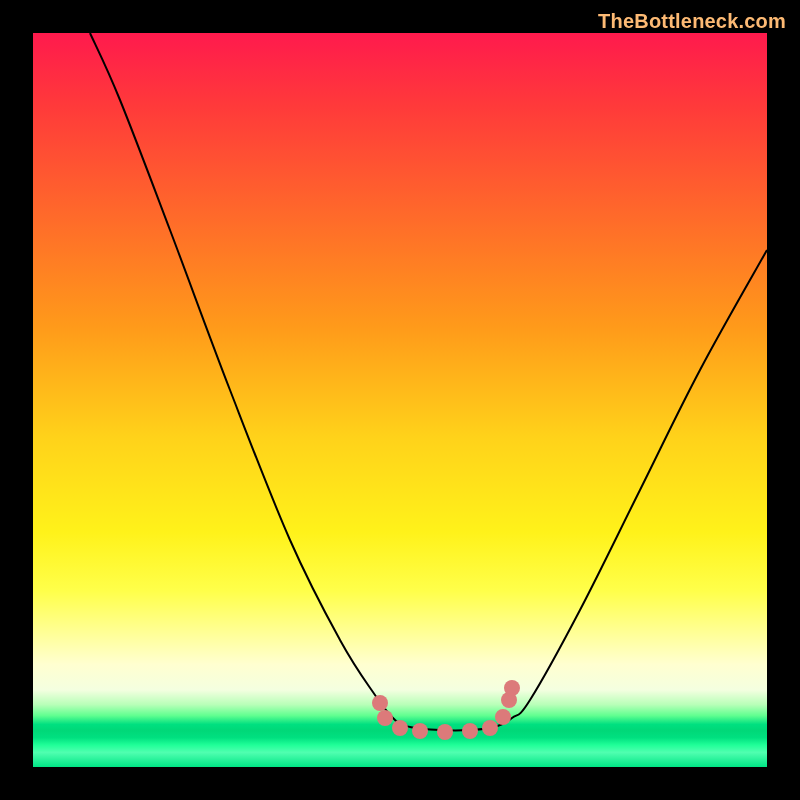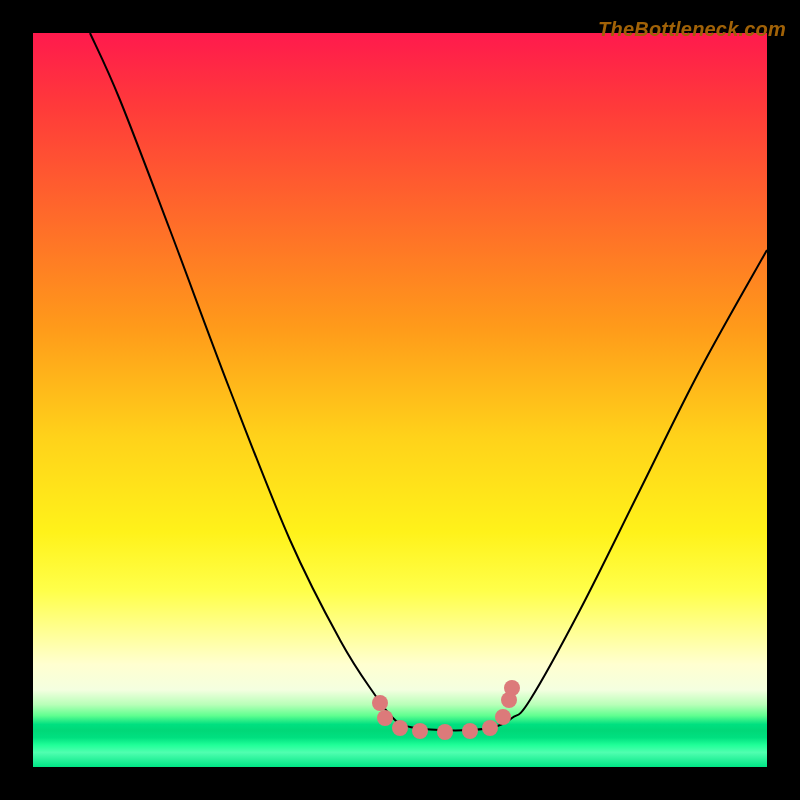--- a/index.html
+++ b/index.html
@@ -39,28 +39,27 @@
       #60ff90 93%,
       #00e080 94.2%,
       #00d878 95%,
       #00e080 96%,
       #20ff98 97%,
       #50ffb0 98%,
       #00e585 100%);
   }
   .watermark {
     position: absolute;
-    top: 18px;
+    top: 10px;
     right: 14px;
     font-family: Arial, Helvetica, sans-serif;
     font-size: 20px;
     font-weight: 600;
-    color: #a16207;
+    color: #fdba74;
     letter-spacing: 0.2px;
-    font-style: italic;
   }
   svg.curve {
     position: absolute;
     top: 0;
     left: 0;
   }
 </style>
 </head>
 <body>
 

